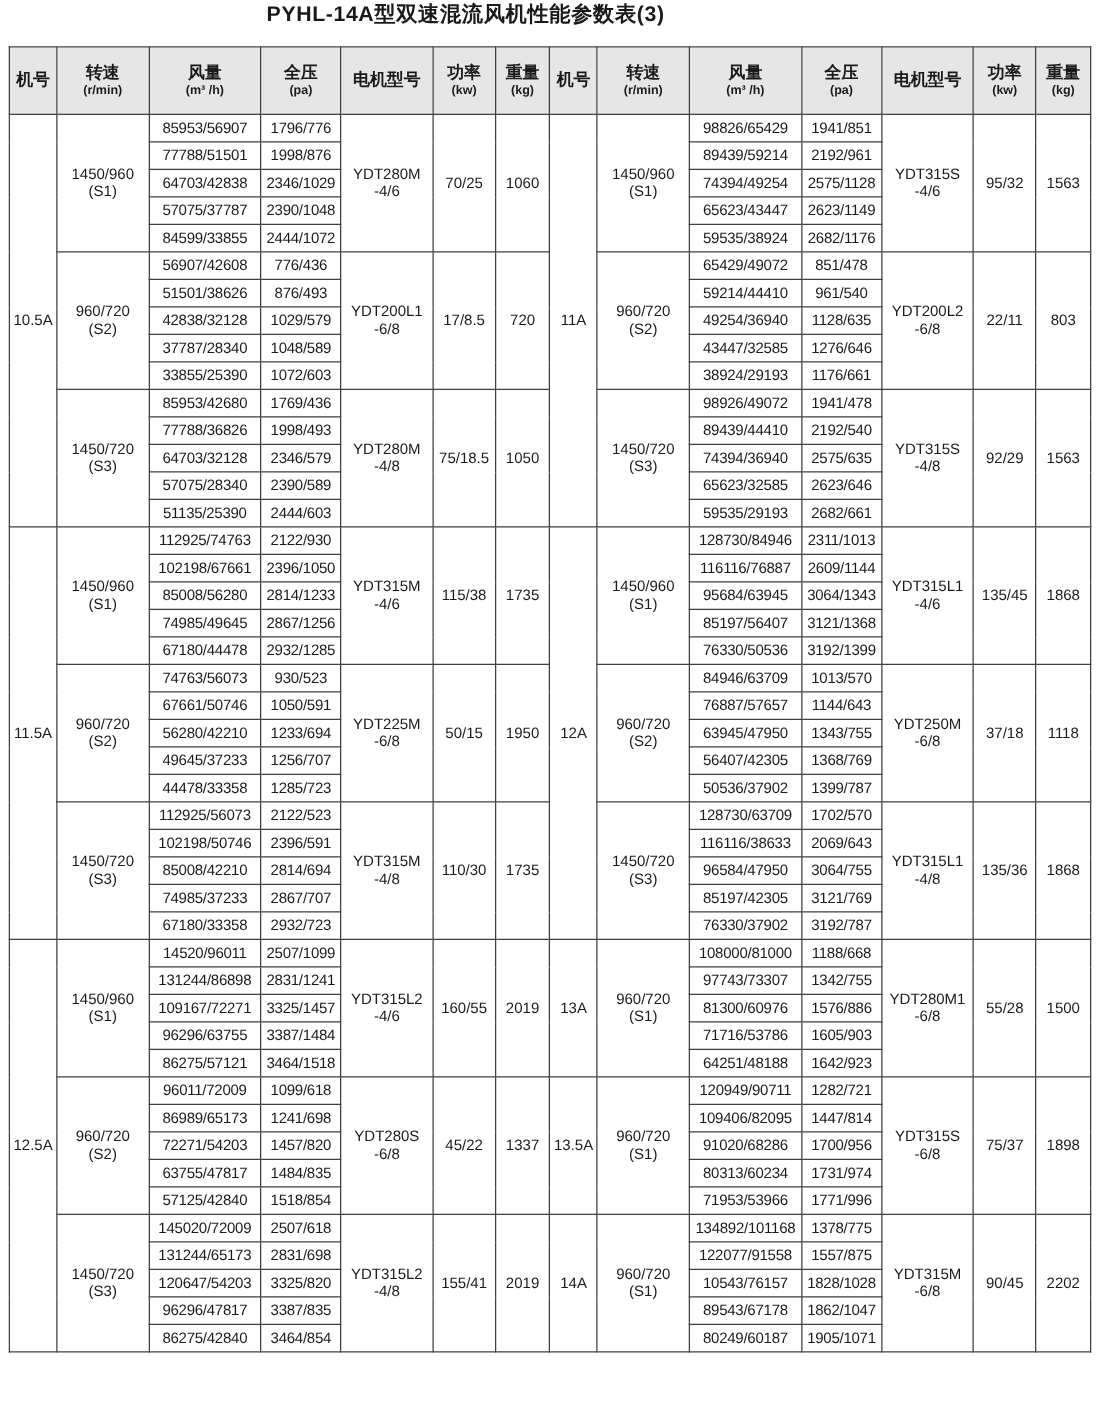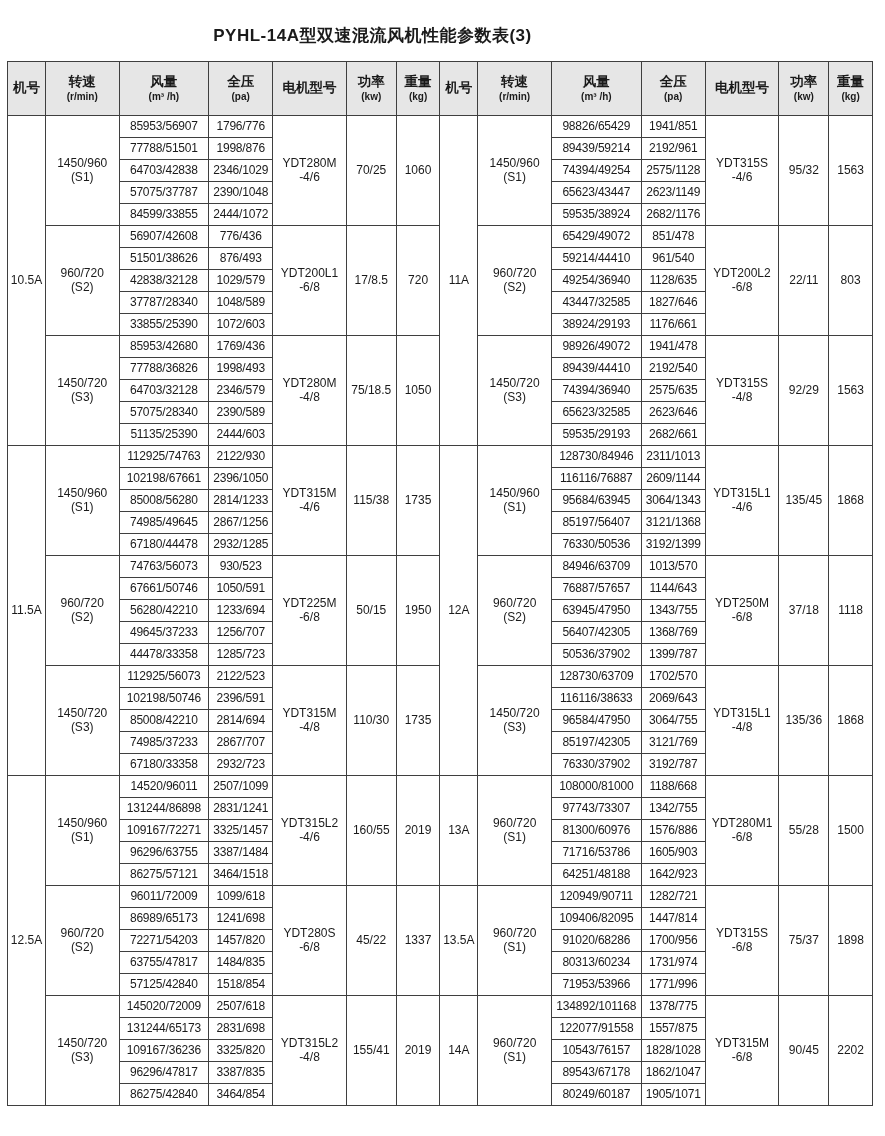--- a/index.html
+++ b/index.html
@@ -2,21 +2,21 @@
 <html><head>
 <meta charset="utf-8">
 <style>
   * { box-sizing: border-box; }
   html,body { margin:0; padding:0; background:#ffffff; }
   body {
     width:885px; height:1136px; overflow:hidden;
     font-family:"Liberation Sans","DejaVu Sans",sans-serif;
     color:#1a1a1a;
   }
-  .title-wrap { width:745px; padding-top:24px; }
+  .title-wrap { width:745px; }
   .page-title {
     text-align:center; font-size:17px; font-weight:bold; letter-spacing:0.5px;
   }
   table.spec {
     border-collapse:collapse; table-layout:fixed;
     margin:14px 12px 0 7px;
   }
   table.spec th, table.spec td {
     border:1px solid #3f3f3f;
     text-align:center; vertical-align:middle;
@@ -199,21 +199,21 @@
       <tr>
         <td class="flow-cell">42838/32128</td>
         <td class="pressure-cell">1029/579</td>
         <td class="flow-cell">49254/36940</td>
         <td class="pressure-cell">1128/635</td>
       </tr>
       <tr>
         <td class="flow-cell">37787/28340</td>
         <td class="pressure-cell">1048/589</td>
         <td class="flow-cell">43447/32585</td>
-        <td class="pressure-cell">1827/646</td>
+        <td class="pressure-cell">1276/646</td>
       </tr>
       <tr>
         <td class="flow-cell">33855/25390</td>
         <td class="pressure-cell">1072/603</td>
         <td class="flow-cell">38924/29193</td>
         <td class="pressure-cell">1176/661</td>
       </tr>
       <tr>
         <td rowspan="5" class="two-line">
           <div>1450/720</div>
@@ -546,21 +546,21 @@
         <td rowspan="5">90/45</td>
         <td rowspan="5">2202</td>
       </tr>
       <tr>
         <td class="flow-cell">131244/65173</td>
         <td class="pressure-cell">2831/698</td>
         <td class="flow-cell">122077/91558</td>
         <td class="pressure-cell">1557/875</td>
       </tr>
       <tr>
-        <td class="flow-cell">109167/36236</td>
+        <td class="flow-cell">120647/54203</td>
         <td class="pressure-cell">3325/820</td>
         <td class="flow-cell">10543/76157</td>
         <td class="pressure-cell">1828/1028</td>
       </tr>
       <tr>
         <td class="flow-cell">96296/47817</td>
         <td class="pressure-cell">3387/835</td>
         <td class="flow-cell">89543/67178</td>
         <td class="pressure-cell">1862/1047</td>
       </tr>

